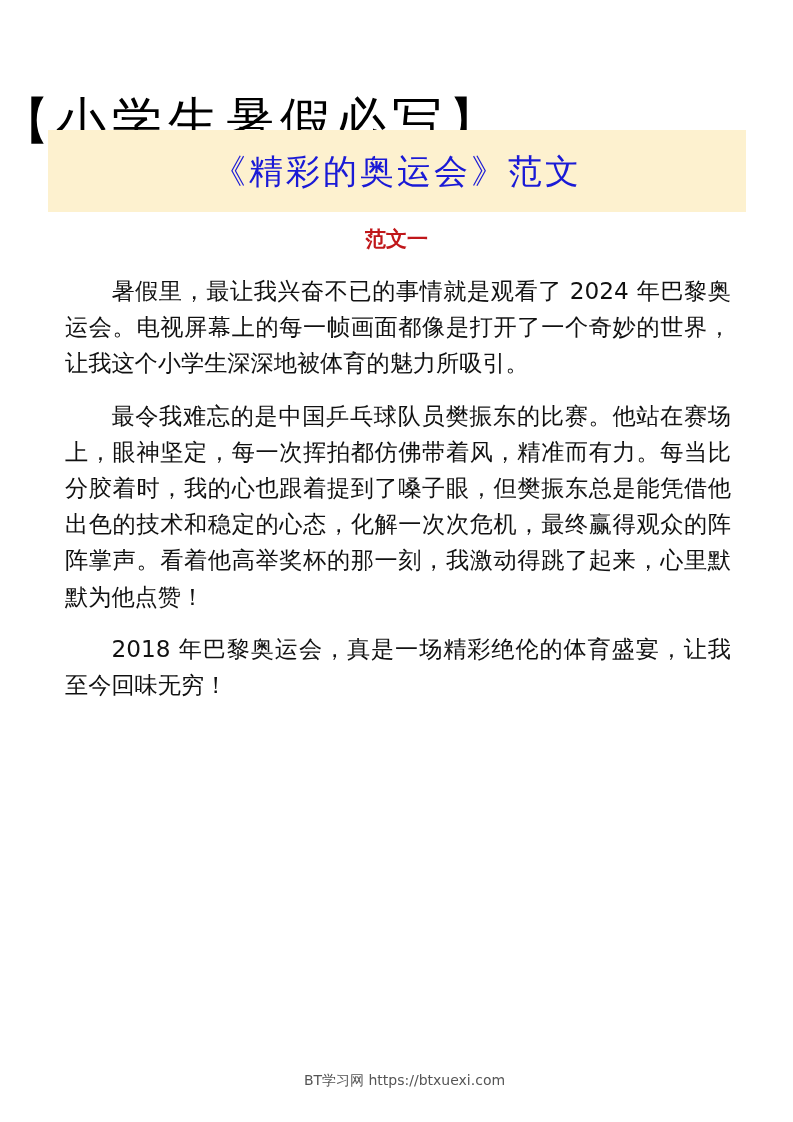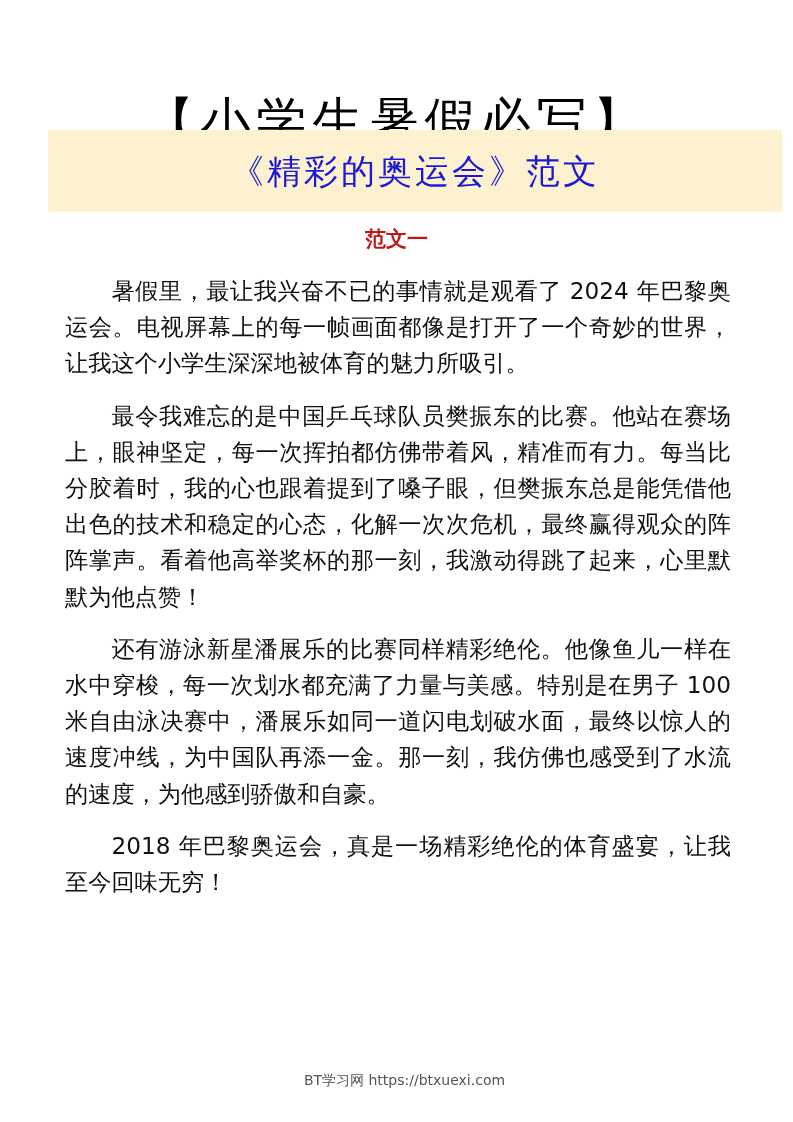--- a/index.html
+++ b/index.html
@@ -3,28 +3,27 @@
   <meta charset="utf-8">
   <style>
     html, body { margin: 0; padding: 0; background: #ffffff; }
     body {
       width: 793px; height: 1122px; position: relative; overflow: hidden;
       font-family: "DejaVu Sans", "Liberation Sans", sans-serif;
       color: #111111;
     }
     .page-title {
       position: absolute; left: 0; top: 52px; width: 793px;
-      text-align: center; font-family: "DejaVu Serif", "Liberation Serif", serif;
+      text-align: left; font-family: "DejaVu Serif", "Liberation Serif", serif;
       font-size: 50px; line-height: 70px; letter-spacing: 6px; color: #000;
       font-weight: normal;
     }
     .banner {
       position: absolute; left: 48px; top: 130px; width: 698px; height: 82px;
       background: #fdf1cf;
-      padding-left: 36px;
     }
     .banner-title {
       position: absolute; left: 0; top: 0; width: 100%; height: 82px;
       line-height: 82px; text-align: center;
       font-family: "DejaVu Serif", "Liberation Serif", serif;
       font-size: 34px; color: #1a1ad6; letter-spacing: 3px;
     }
     .section-heading {
       position: absolute; left: 0; top: 224px; width: 793px; text-align: center;
       font-size: 21px; font-weight: bold; color: #c0171a; line-height: 30px;
@@ -49,17 +48,16 @@
 
 <div class="banner">
   <div class="banner-title">《精彩的奥运会》范文</div>
 </div>
 
 <div class="section-heading">范文一</div>
 
 <div class="content">
   <p class="para">暑假里，最让我兴奋不已的事情就是观看了 2024 年巴黎奥运会。电视屏幕上的每一帧画面都像是打开了一个奇妙的世界，让我这个小学生深深地被体育的魅力所吸引。</p>
   <p class="para">最令我难忘的是中国乒乓球队员樊振东的比赛。他站在赛场上，眼神坚定，每一次挥拍都仿佛带着风，精准而有力。每当比分胶着时，我的心也跟着提到了嗓子眼，但樊振东总是能凭借他出色的技术和稳定的心态，化解一次次危机，最终赢得观众的阵阵掌声。看着他高举奖杯的那一刻，我激动得跳了起来，心里默默为他点赞！</p>
-  <p class="para">还有游泳新星潘展乐的比赛同样精彩绝伦。他像鱼儿一样在水中穿梭，每一次划水都充满了力量与美感。特别是在男子 100 米自由泳决赛中，潘展乐如同一道闪电划破水面，最终以惊人的速度冲线，为中国队再添一金。那一刻，我仿佛也感受到了水流的速度，为他感到骄傲和自豪。</p>
   <p class="para">2018 年巴黎奥运会，真是一场精彩绝伦的体育盛宴，让我至今回味无穷！</p>
 </div>
 
 <div class="footer">BT学习网 https://btxuexi.com</div>
 
 </body></html>

